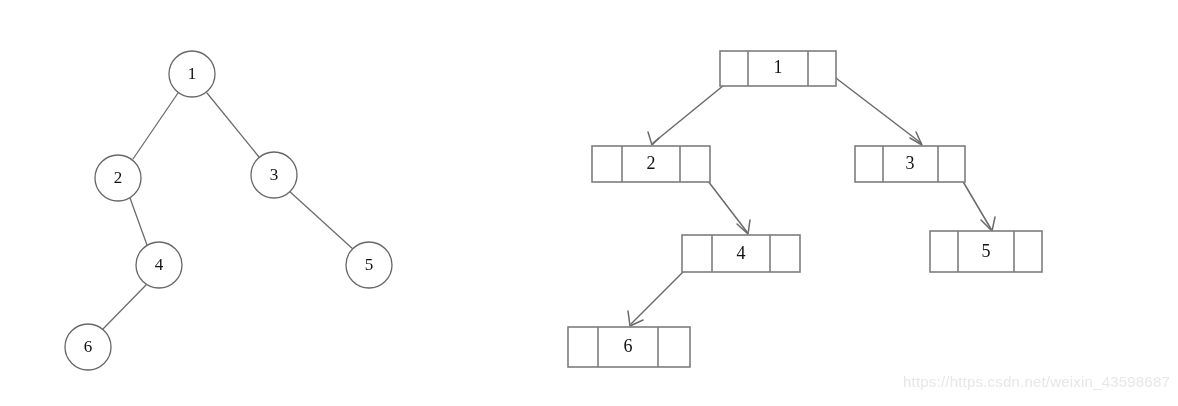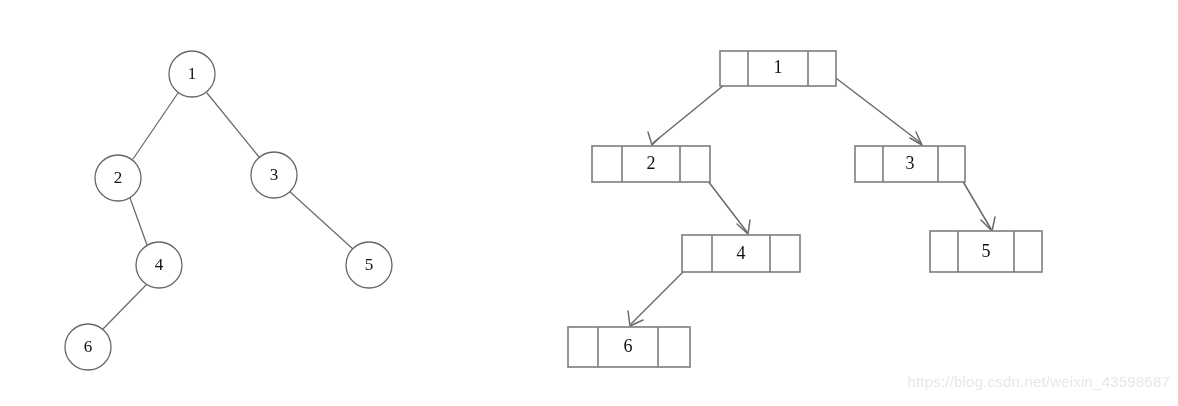--- a/index.html
+++ b/index.html
@@ -189,14 +189,14 @@
 
       <g>
         <rect class="box-outline" x="568" y="327" width="122" height="40"></rect>
         <line class="box-divider" x1="598" y1="327" x2="598" y2="367"></line>
         <line class="box-divider" x1="658" y1="327" x2="658" y2="367"></line>
         <text class="cell-label" x="628" y="348">6</text>
       </g>
     </g>
   </svg>
 
-  <div class="watermark-text">https://blog.csdn.net/weixin_43598687</div>
+  <div class="watermark-text">https://https.csdn.net/weixin_43598687</div>
 </div>
 
 </body></html>

